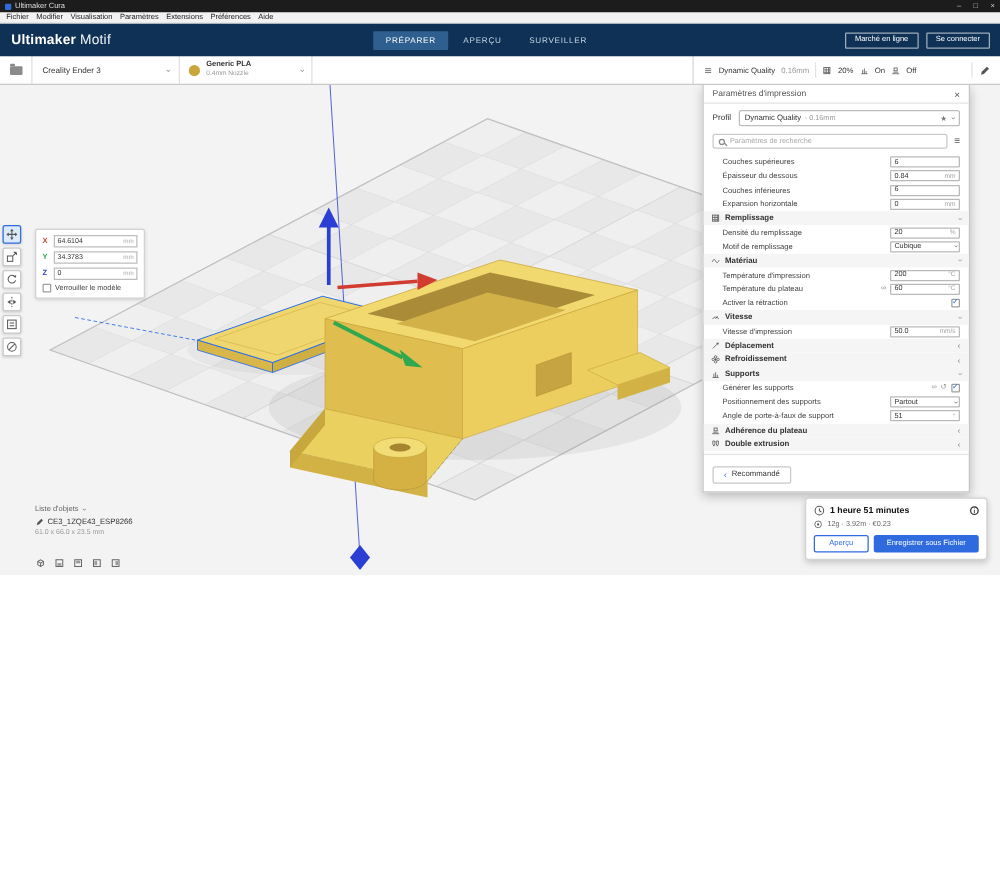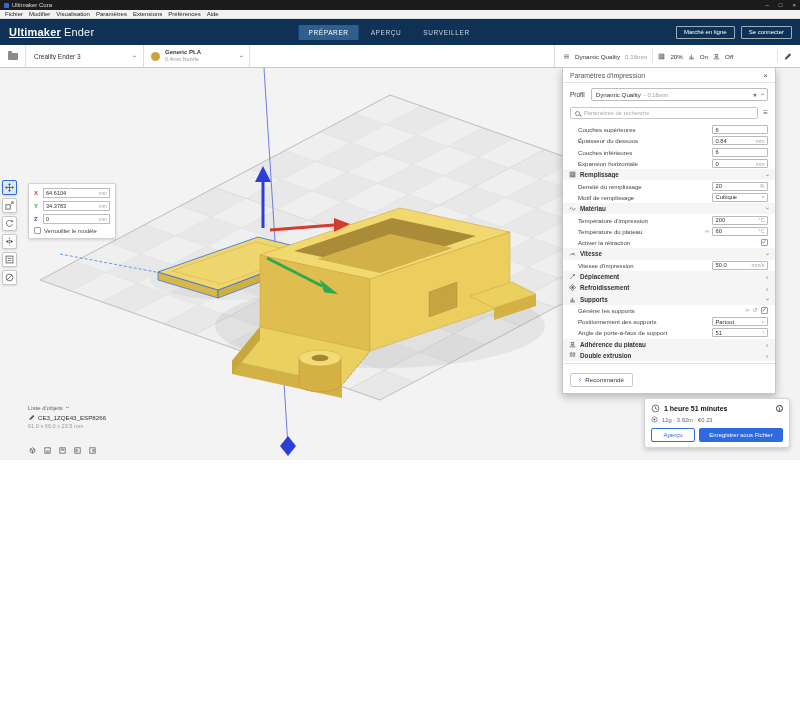--- a/index.html
+++ b/index.html
@@ -12,21 +12,21 @@
   .tb-logo{width:5px;height:5px;background:#2f6bde;border-radius:1px;flex:none;}
   .tb-controls{margin-left:auto;display:flex;gap:10px;color:#c9c9c9;font-size:6px;}
 
   
   .menubar{height:9px;background:#f2f2f2;border-bottom:1px solid #dcdcdc;display:flex;align-items:center;padding:0 2px;font-size:6px;color:#222;}
   .menu-item{padding:0 3px;}
 
   
   .header{height:26px;background:var(--header-bg);display:flex;align-items:center;position:relative;color:#fff;}
   .brand{margin-left:9px;font-size:11px;letter-spacing:.2px;white-space:nowrap;}
-  .brand b{font-weight:700;text-decoration:underline;}
+  .brand b{font-weight:700;}
   .brand span{font-weight:300;margin-left:3px;opacity:.95;}
   .stage-tabs{position:absolute;left:50%;top:0;bottom:0;transform:translateX(-56%);display:flex;align-items:center;gap:2px;}
   .tab{font-size:6.5px;letter-spacing:.6px;padding:4px 10px;color:#c6d5e4;border-radius:1px;}
   .tab.active{background:#2f5f8f;color:#fff;}
   .header-right{margin-left:auto;display:flex;align-items:center;gap:6px;margin-right:8px;}
   .hbtn{border:1px solid rgba(255,255,255,.6);font-size:6px;padding:2.5px 7px;border-radius:1px;white-space:nowrap;}
 
   
   .configbar{height:23px;background:#fff;border-bottom:1px solid #c9c9c9;display:flex;align-items:stretch;}
   .cfg-open{width:26px;border-right:1px solid #e0e0e0;display:flex;align-items:center;justify-content:center;}
@@ -147,21 +147,21 @@
       <span class="menu-item">Modifier</span>
       <span class="menu-item">Visualisation</span>
       <span class="menu-item">Paramètres</span>
       <span class="menu-item">Extensions</span>
       <span class="menu-item">Préférences</span>
       <span class="menu-item">Aide</span>
     </div>
 
   <div class="header">
     <div class="brand">
-      <b>Ultimaker</b><span>Ender</span>
+      <b>Ultimaker</b><span>Motif</span>
     </div>
     <div class="stage-tabs">
         <div class="tab active">PRÉPARER</div>
         <div class="tab">APERÇU</div>
         <div class="tab">SURVEILLER</div>
       </div>
     <div class="header-right">
       <div class="hbtn">Marché en ligne</div>
       <div class="hbtn">Se connecter</div>
     </div>

